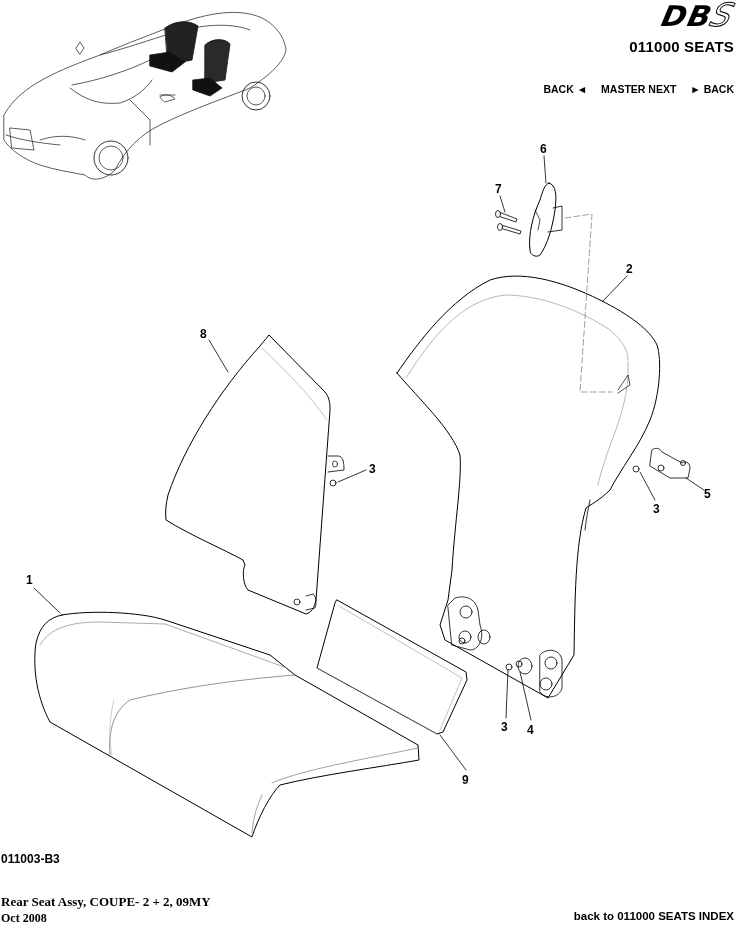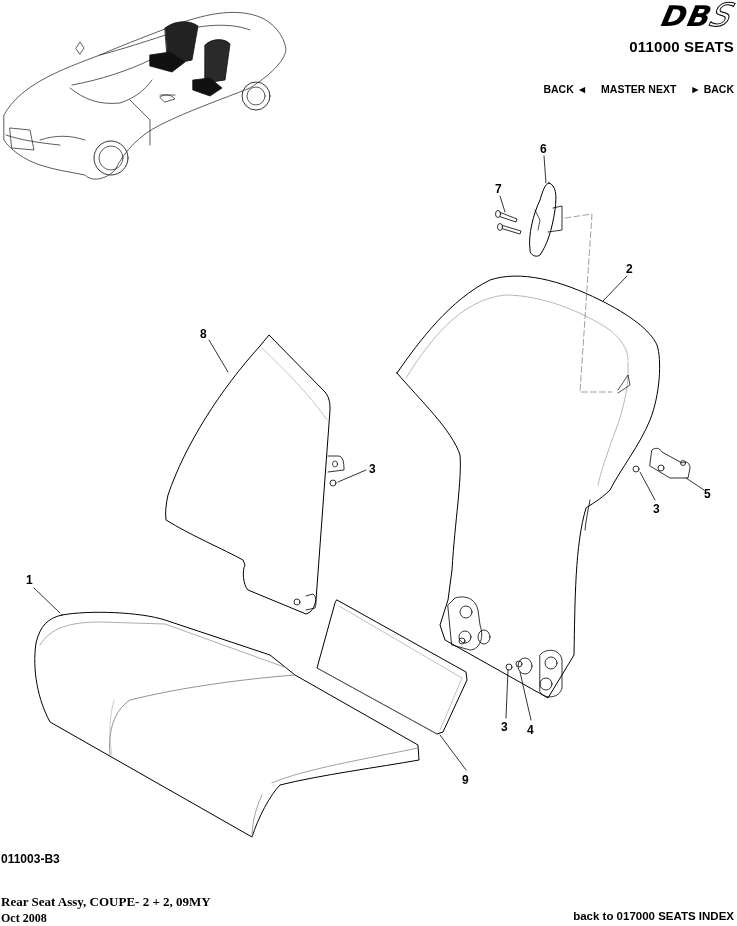--- a/index.html
+++ b/index.html
@@ -147,13 +147,13 @@
   <line x1="686" y1="478" x2="704" y2="490" stroke-width="0.8"></line>
   <text x="704" y="498" class="callout" fill="#000" stroke="none">5</text>
   <circle cx="636" cy="469" r="3" stroke-width="0.8"></circle>
   <line x1="640" y1="472" x2="655" y2="500" stroke-width="0.8"></line>
   <text x="653" y="513" class="callout" fill="#000" stroke="none">3</text>
 </svg>
 
 <div class="abs footer-code">011003-B3</div>
 <div class="abs footer-desc">Rear Seat Assy, COUPE- 2 + 2, 09MY</div>
 <div class="abs footer-date">Oct 2008</div>
-<div class="abs footer-back">back to 017000 SEATS INDEX</div>
+<div class="abs footer-back">back to 011000 SEATS INDEX</div>
 
 </body></html>

